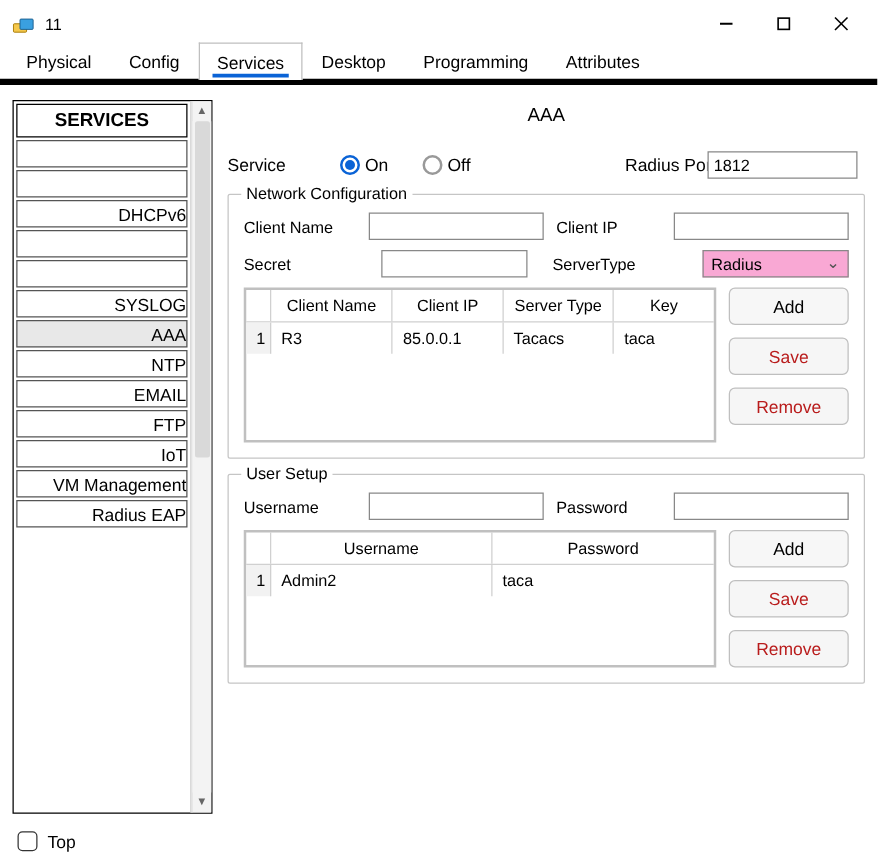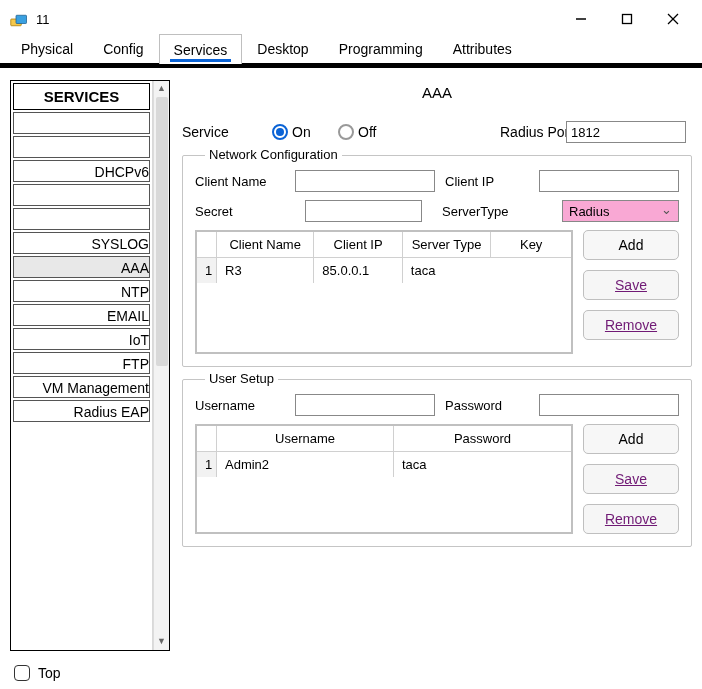--- a/index.html
+++ b/index.html
@@ -175,21 +175,21 @@
   }
 
   .fieldsetbox {
     border:1px solid #c5c5c5;
     border-radius:2px;
     position:relative;
     padding:14px 12px 12px 12px;
   }
   .fieldsetbox .legend {
     position:absolute;
-    top:-9px; left:22px;
+    top:-9px; left:10px;
     background:#fff;
     padding:0 4px;
     font-size:13px;
     color:#000;
   }
 
   .formrow {
     display:grid;
     grid-template-columns: 90px 1fr 84px 1fr;
     align-items:center;
@@ -226,21 +226,21 @@
   .buttons { display:flex; flex-direction:column; gap:10px; width:96px; }
   .btn {
     height:30px;
     border:1px solid #bfbfbf;
     border-radius:5px;
     background:#f7f7f7;
     display:flex; align-items:center; justify-content:center;
     font-size:14px;
     color:#000;
   }
-  .btn.disabled { color:#701a75; background:#f6f6f6;text-decoration:underline; }
+  .btn.disabled { color:#b91c1c; background:#f6f6f6; }
 
   
   .footer {
     height:32px; padding-left:14px;
     display:flex; align-items:center; gap:8px;
     font-size:14px;
   }
   .chk {
     width:16px; height:16px; border:1.5px solid #333; border-radius:4px;
     display:inline-block;
@@ -292,22 +292,22 @@
       <div class="sidebar-head">SERVICES</div>
       <div class="sidebar-item empty"></div>
       <div class="sidebar-item empty"></div>
       <div class="sidebar-item">DHCPv6</div>
       <div class="sidebar-item empty"></div>
       <div class="sidebar-item empty"></div>
       <div class="sidebar-item">SYSLOG</div>
       <div class="sidebar-item selected">AAA</div>
       <div class="sidebar-item">NTP</div>
       <div class="sidebar-item">EMAIL</div>
+      <div class="sidebar-item">FTP</div>
       <div class="sidebar-item">IoT</div>
-      <div class="sidebar-item">FTP</div>
       <div class="sidebar-item">VM Management</div>
       <div class="sidebar-item">Radius EAP</div>
     </div>
     <div class="sidebar-scrollbar">
       <div class="scroll-arrow">▲</div>
       <div class="scroll-track">
           <div class="scroll-thumb"></div>
         </div>
       <div class="scroll-arrow" style="position:absolute;bottom:0;width:100%;">▼</div>
     </div>
@@ -353,20 +353,21 @@
             <div></div>
             <div>Client Name</div>
             <div>Client IP</div>
             <div>Server Type</div>
             <div>Key</div>
           </div>
           <div class="trow nc-cols">
             <div class="rn">1</div>
             <div>R3</div>
             <div>85.0.0.1</div>
+            <div>Tacacs</div>
             <div>taca</div>
           </div>
         </div>
         <div class="buttons">
           <div class="btn">Add</div>
           <div class="btn disabled">Save</div>
           <div class="btn disabled">Remove</div>
         </div>
       </div>
     </div>

